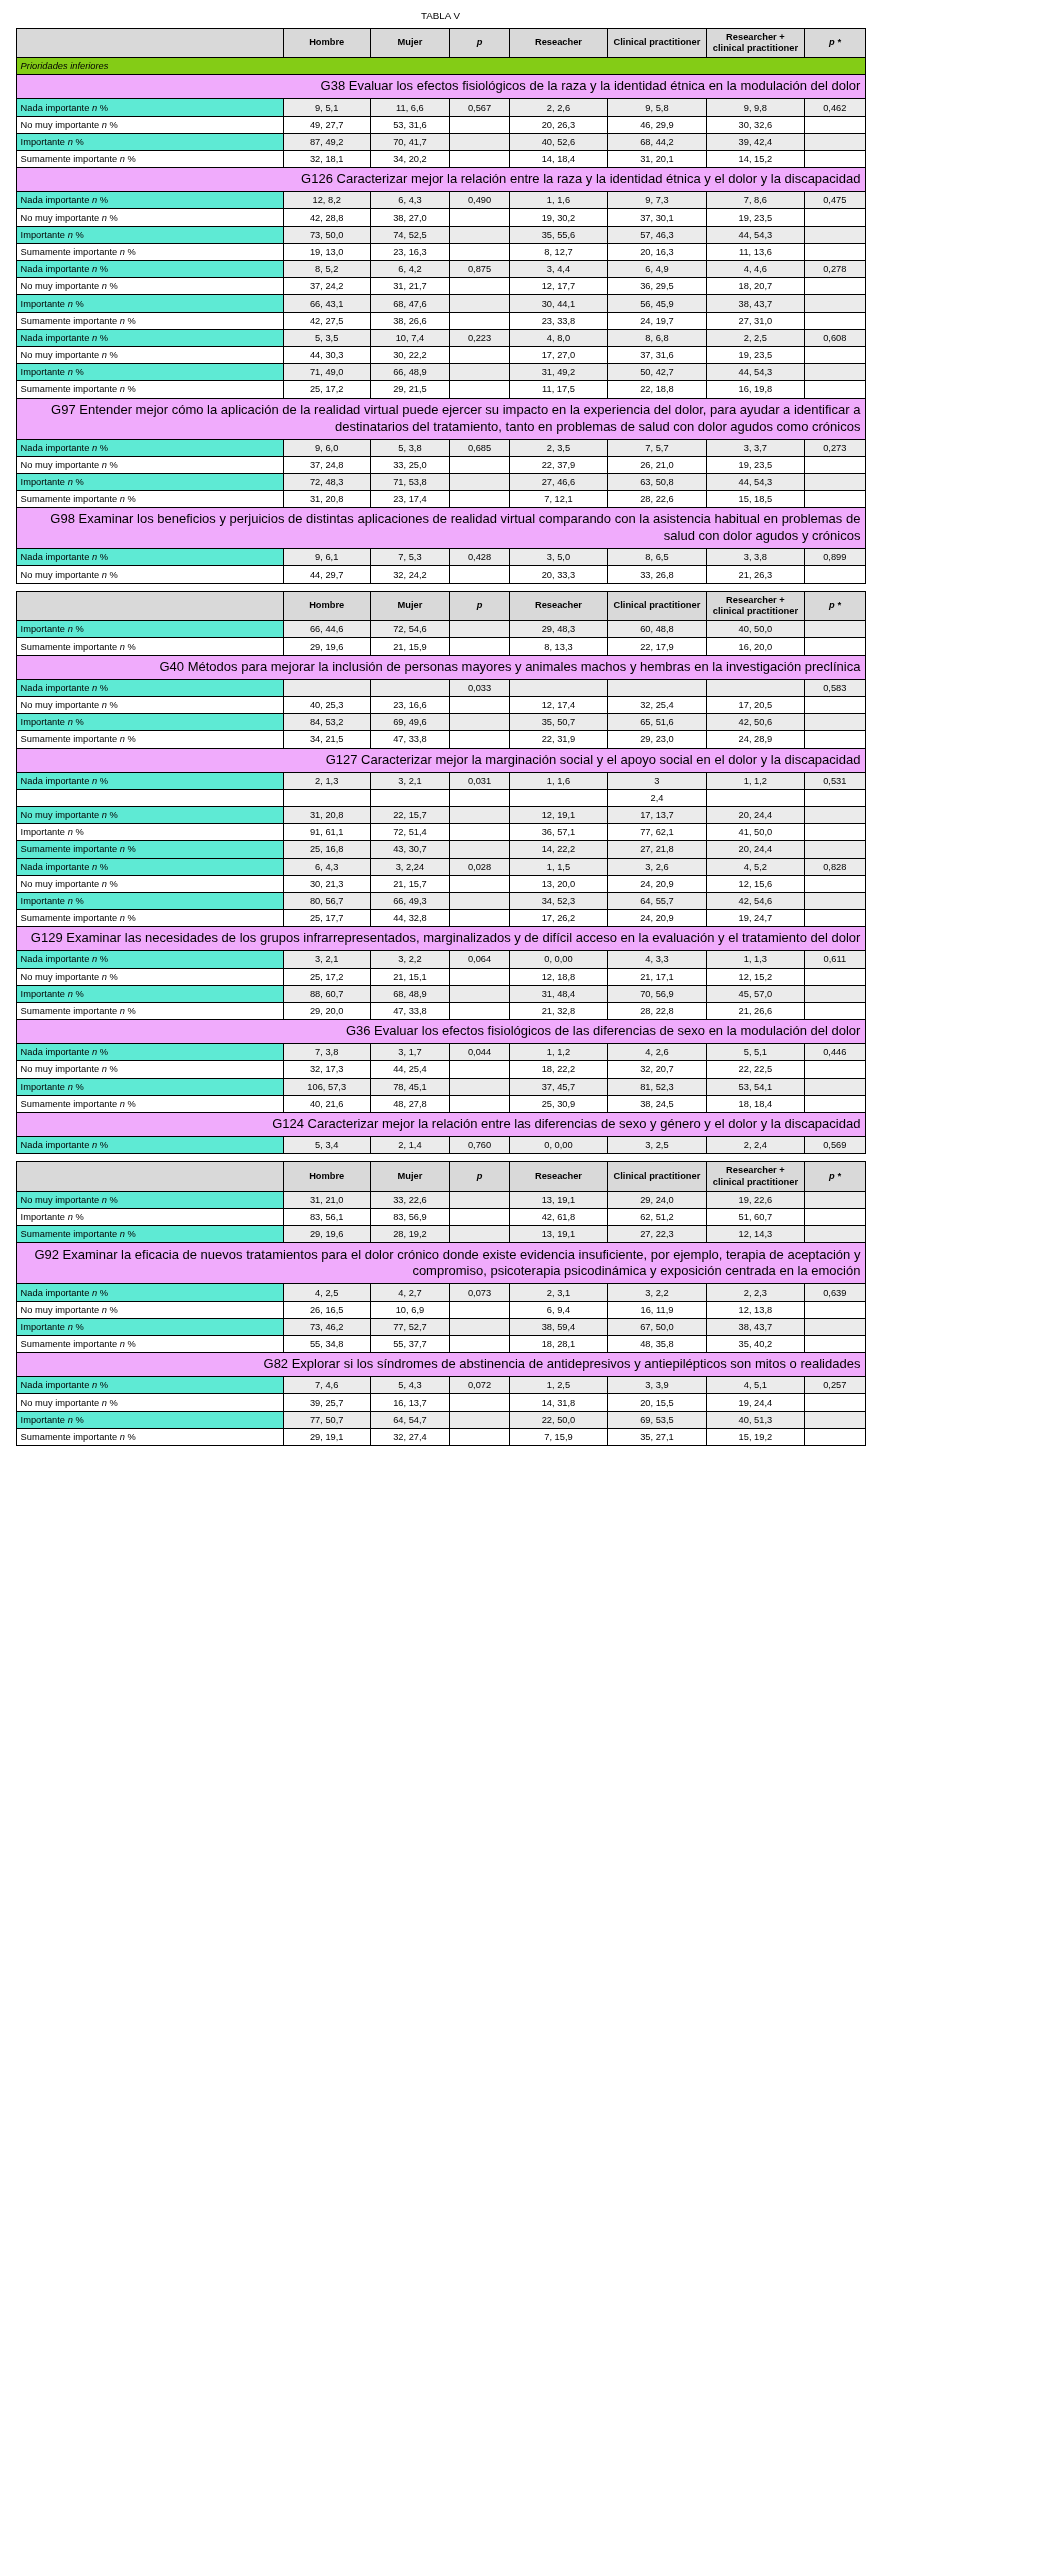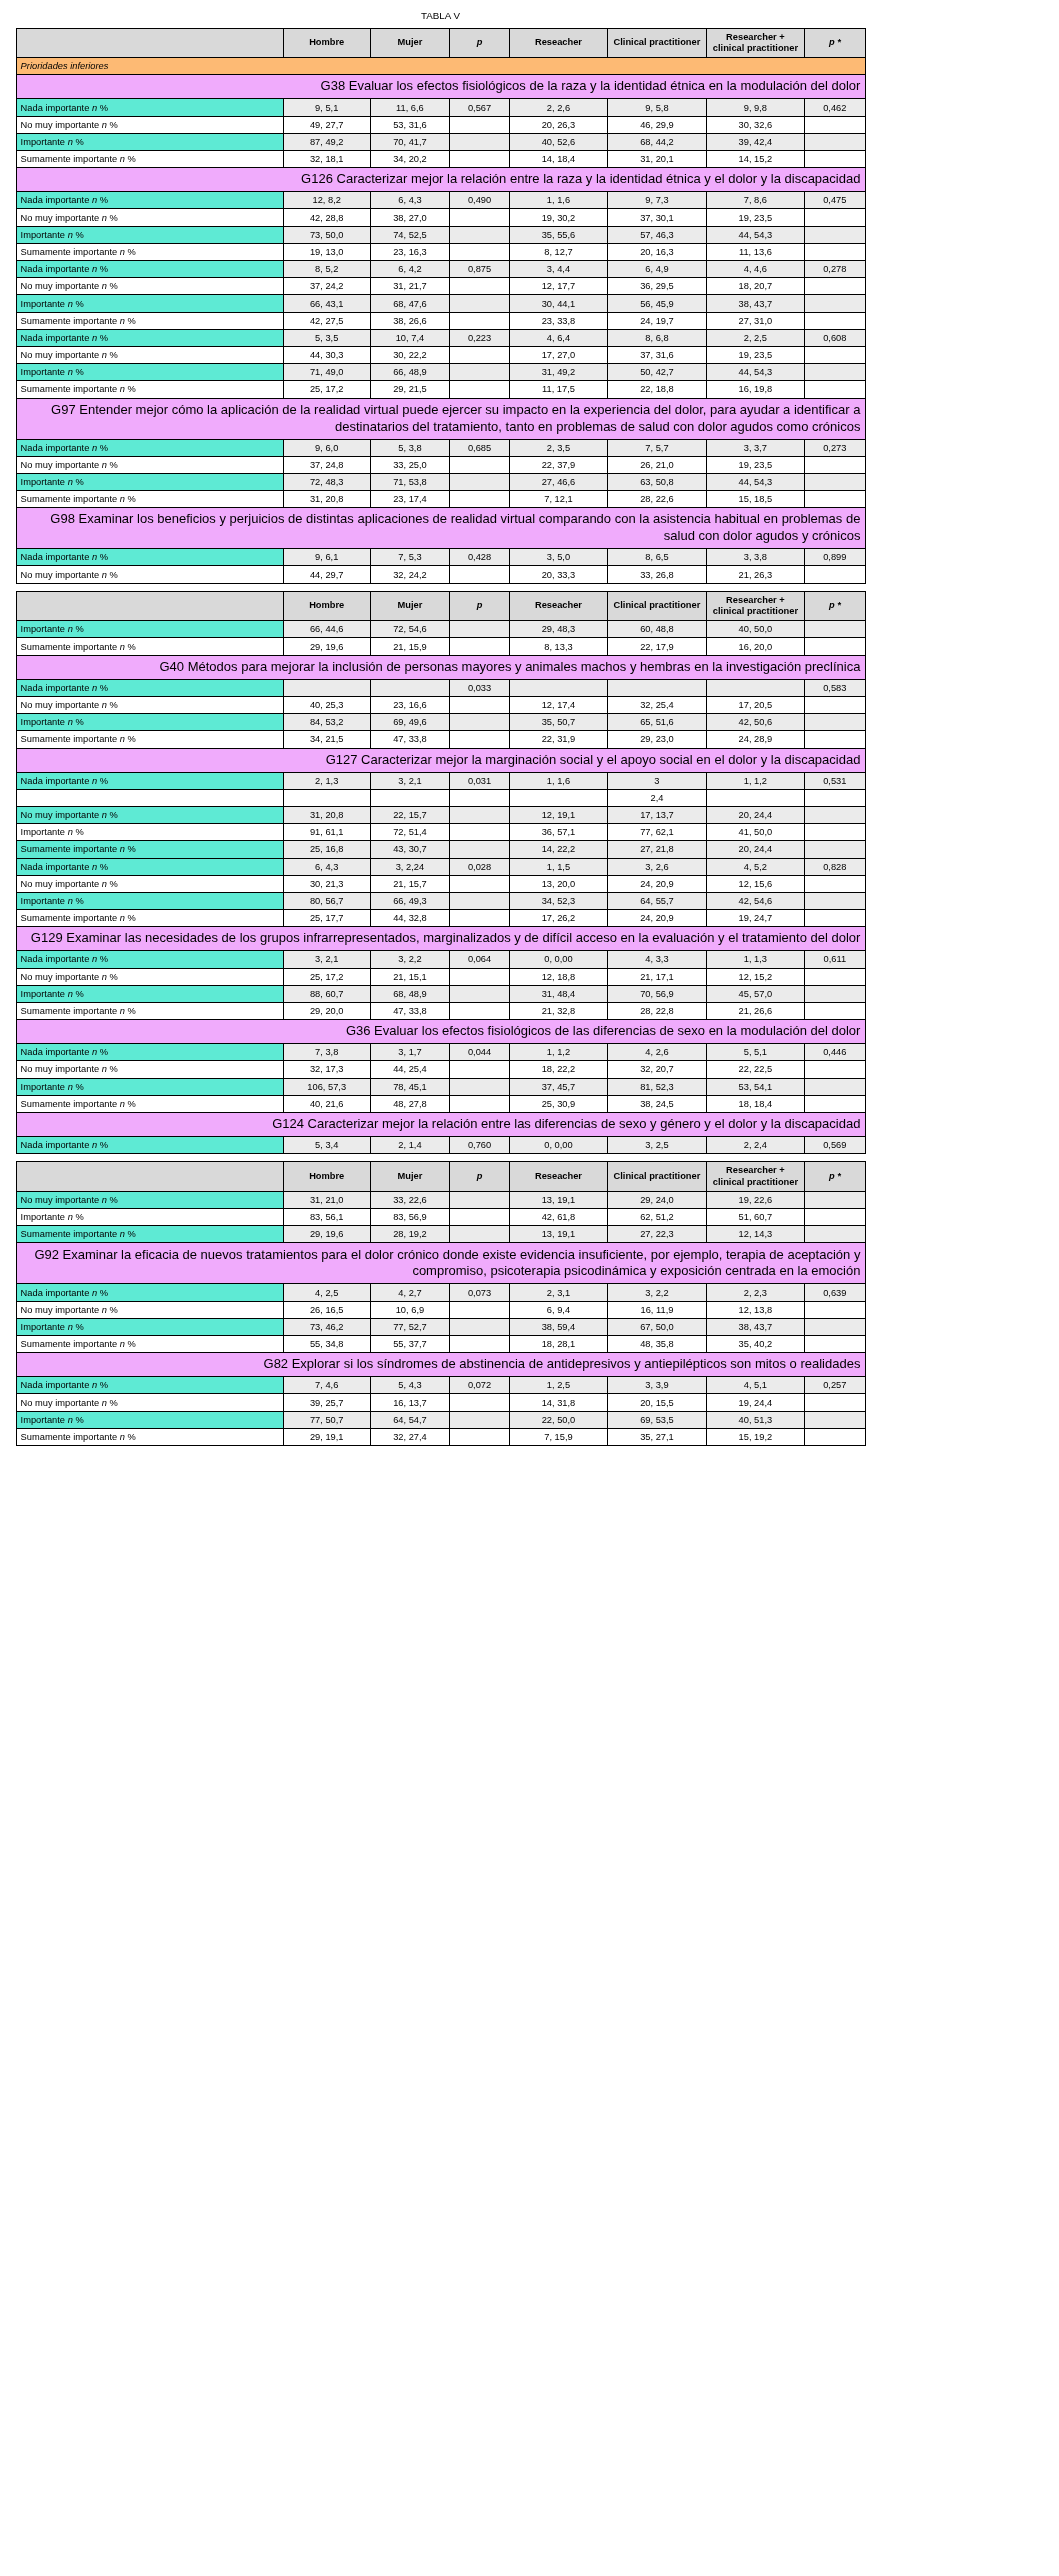--- a/index.html
+++ b/index.html
@@ -48,21 +48,21 @@
     background:#d9d9d9;
     font-weight:700;
     text-align:center;
     font-size:9.3px;
     line-height:1.2;
   }
   thead th.blank{background:#d9d9d9;}
   thead th.italic{font-style:italic;}
 
   tr.section td{
-    background:#fdba74;
+    background:#84cc16;
     font-style:italic;
     font-weight:400;
     text-align:left;
     font-size:9.3px;
   }
   tr.qrow td{
     background:#f0abfc;
     text-align:right;
     font-size:13px;
     line-height:1.3;
@@ -244,21 +244,21 @@
           <td class="val">23, 33,8</td>
           <td class="val">24, 19,7</td>
           <td class="val">27, 31,0</td>
           <td class="val"></td>
         </tr>
         <tr class="shaderow">
           <td class="lab">Nada importante <span class="it">n</span> %</td>
           <td class="val">5, 3,5</td>
           <td class="val">10, 7,4</td>
           <td class="val">0,223</td>
-          <td class="val">4, 6,4</td>
+          <td class="val">4, 8,0</td>
           <td class="val">8, 6,8</td>
           <td class="val">2, 2,5</td>
           <td class="val">0,608</td>
         </tr>
         <tr class="plainrow">
           <td class="lab">No muy importante <span class="it">n</span> %</td>
           <td class="val">44, 30,3</td>
           <td class="val">30, 22,2</td>
           <td class="val"></td>
           <td class="val">17, 27,0</td>

